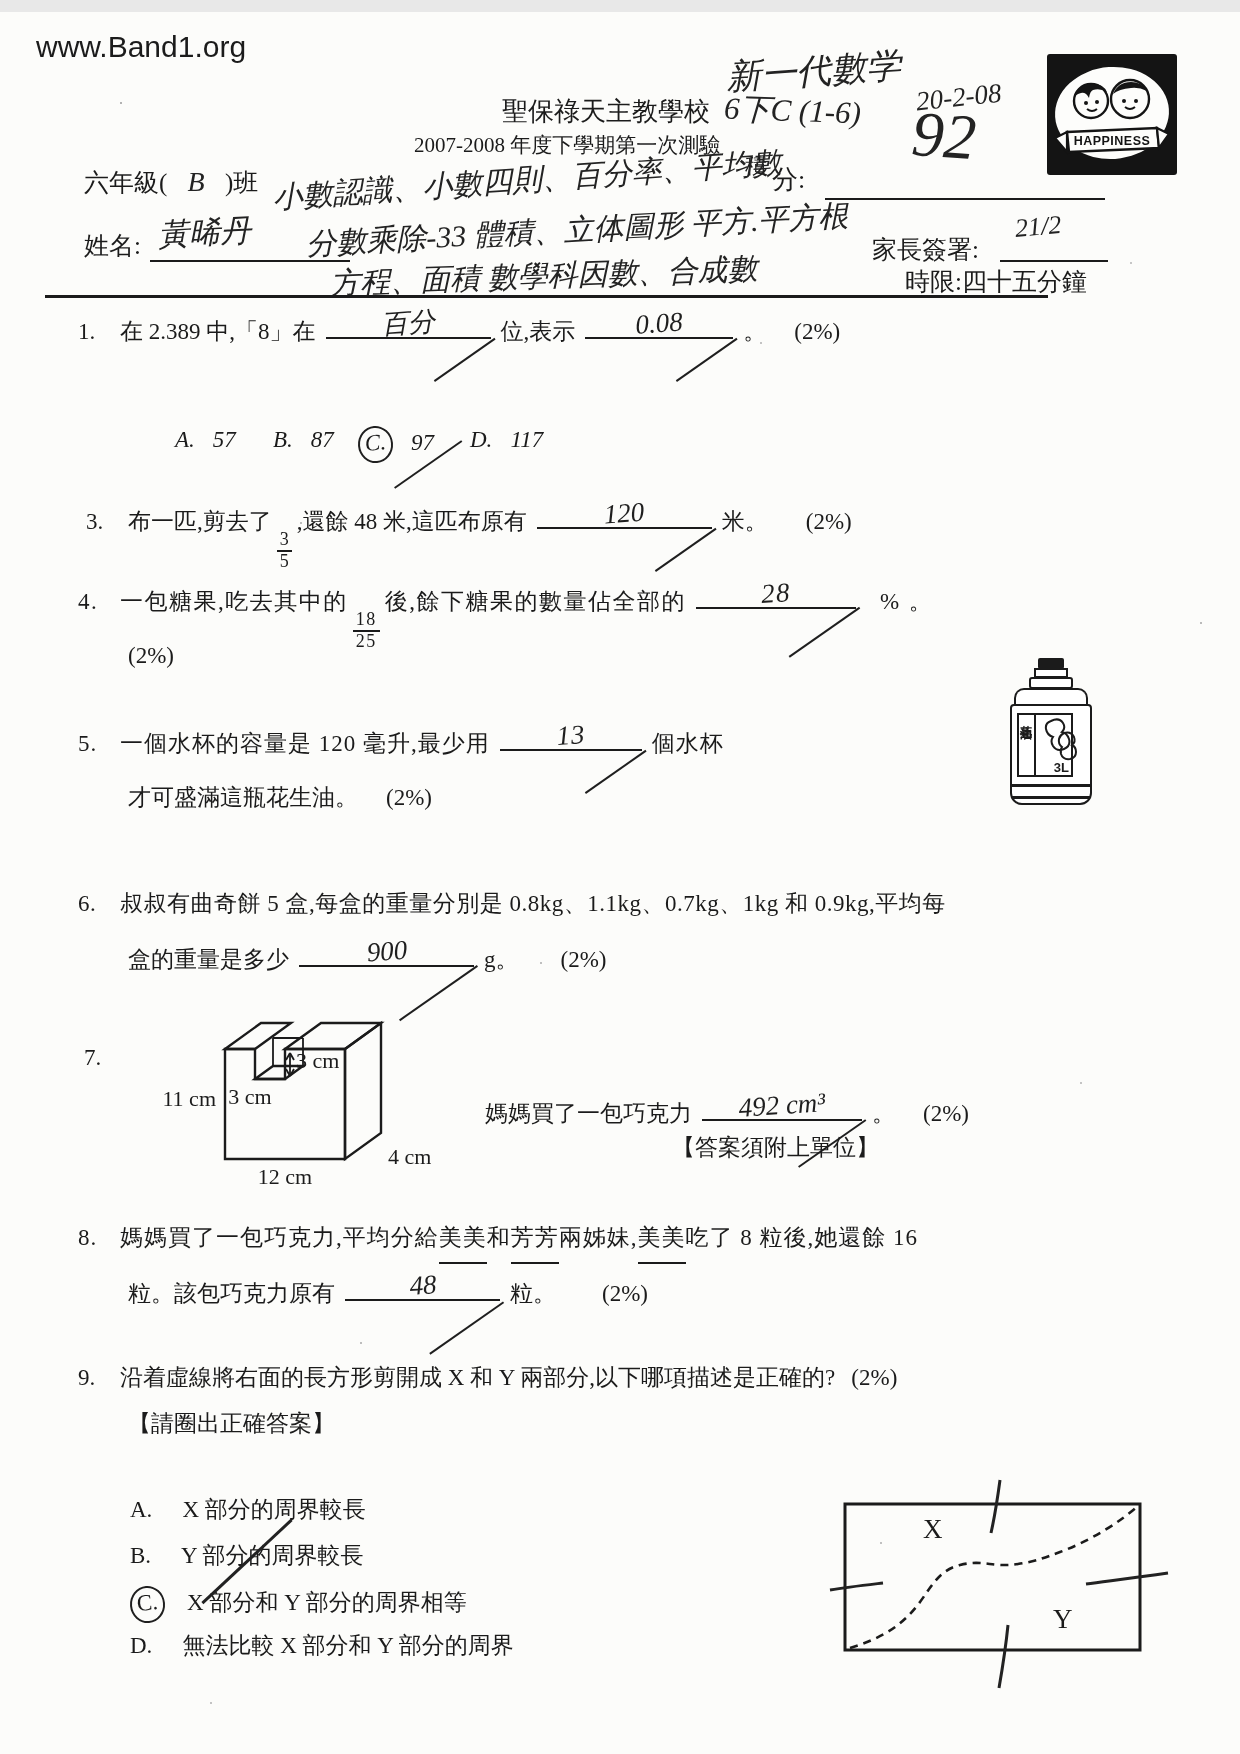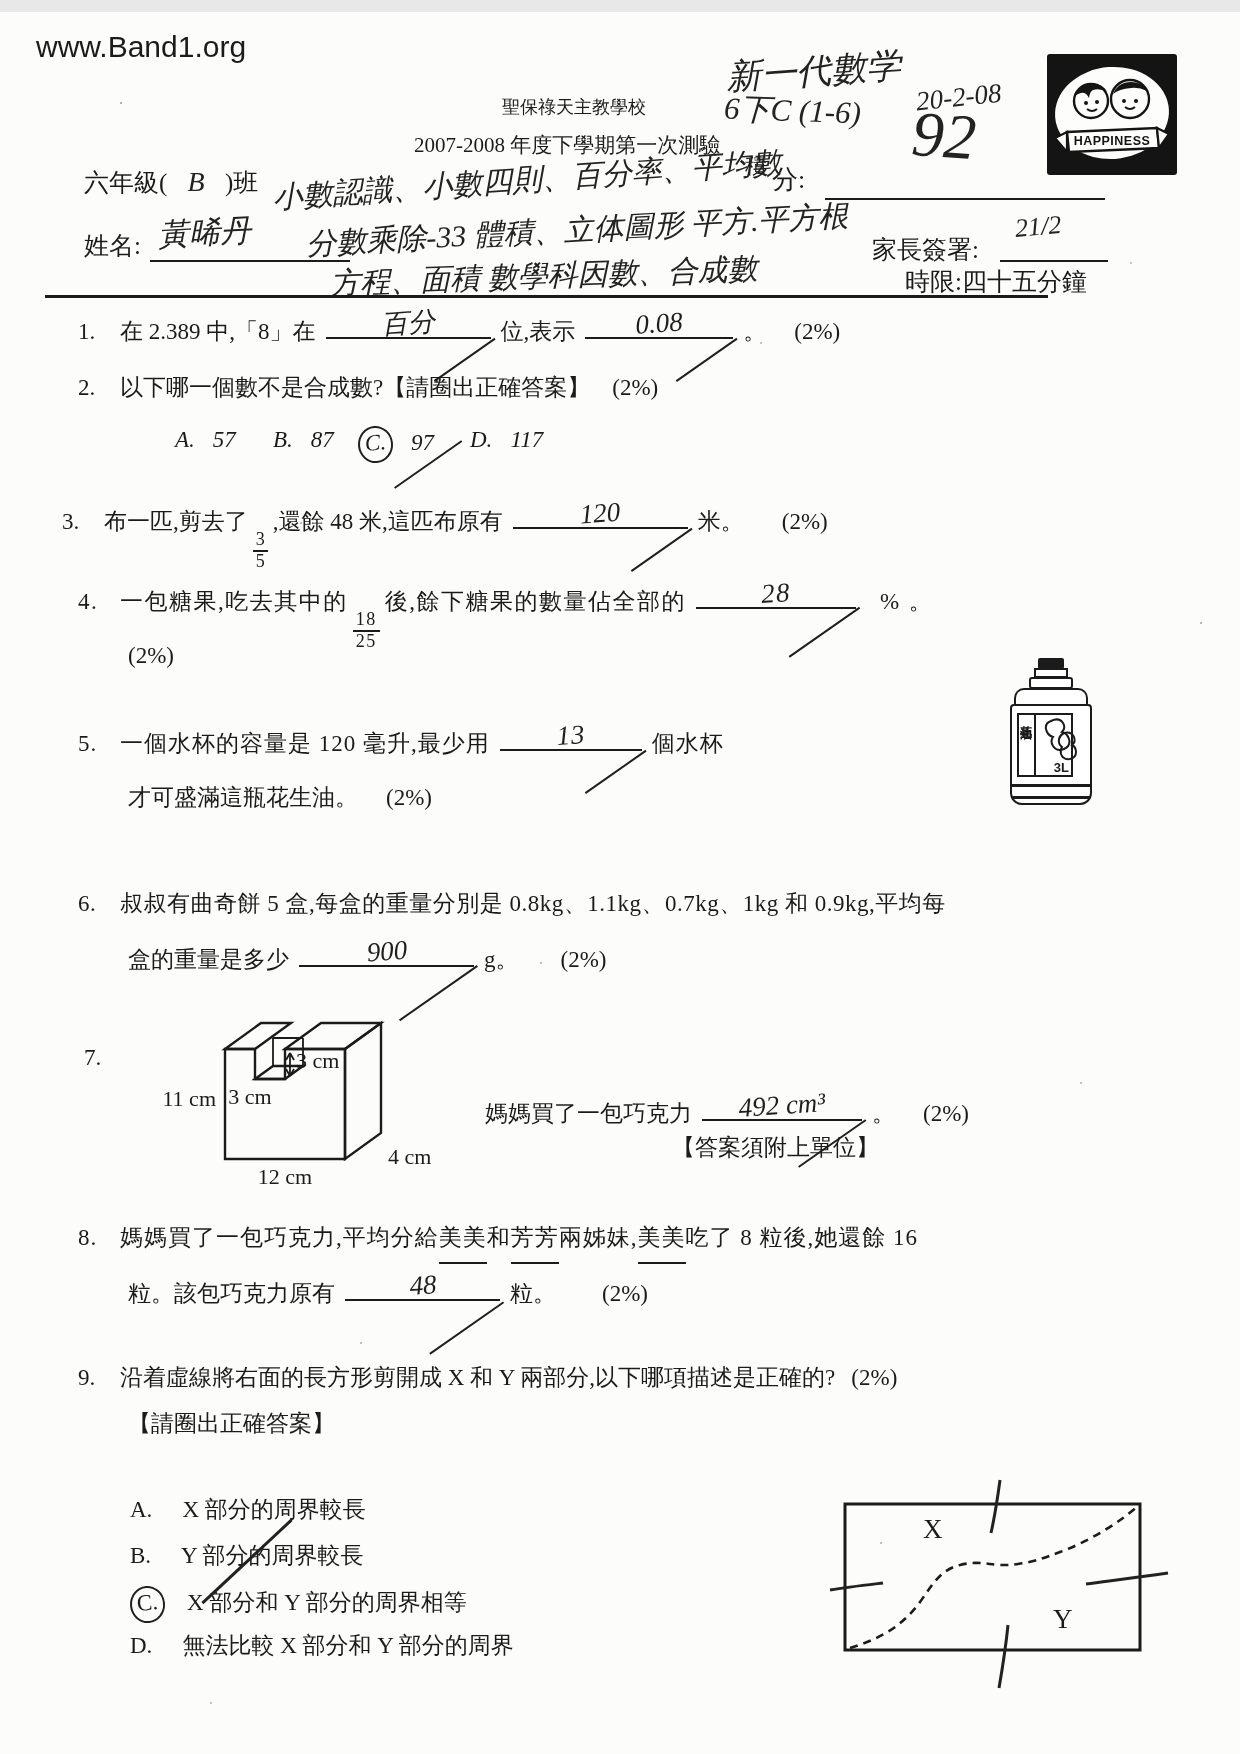--- a/index.html
+++ b/index.html
@@ -48,21 +48,21 @@
 </head>
 <body>
 
 <div class="page">
   <div class="speck" style="left:120px;top:90px;"></div>
 
   <div class="row" style="left:36px;top:16px;font-size:30px;font-family:'Liberation Sans',sans-serif;">www.Band1.org</div>
 
   <div class="hwblock" style="left:726px;top:36px;font-size:35px;transform:rotate(-4deg);">新一代數学</div>
 
-  <div class="row" style="left:502px;top:84px;font-size:18px;">聖保祿天主教學校</div>
+  <div class="row" style="left:502px;top:84px;font-size:26px;">聖保祿天主教學校</div>
   <div class="hwblock" style="left:724px;top:78px;font-size:31px;transform:rotate(2deg);">6下C (1-6)</div>
   <div class="hwblock" style="left:916px;top:70px;font-size:27px;transform:rotate(-6deg);">20-2-08</div>
 
   <div class="row" style="left:414px;top:120px;font-size:21px;">2007-2008 年度下學期第一次測驗</div>
 
   <div class="hwblock" style="left:912px;top:92px;font-size:64px;transform:rotate(4deg);line-height:1;">92</div>
 
   <div style="position:absolute;left:1047px;top:42px;">
     <svg width="130" height="121" viewBox="0 0 130 121">
       <rect x="0" y="0" width="130" height="121" rx="3" fill="#141414"></rect>
@@ -106,31 +106,28 @@
   <div class="hline" style="left:1000px;top:248px;width:108px;"></div>
 
   <div class="row" style="left:905px;top:254px;font-size:25px;">時限:四十五分鐘</div>
 
   <div class="hline" style="left:45px;top:283px;width:1003px;height:2.5px;"></div>
 
   <div class="row" style="left:78px;top:300px;">
     <span class="qnum">1.</span><span>在 2.389 中,「8」在</span><span class="blank" style="width:165px;"><span class="ans">百分</span><i class="sl"></i></span><span>位,表示</span><span class="blank" style="width:148px;"><span class="ans">0.08</span><i class="sl"></i></span><span>。</span><span class="marks">(2%)</span>
   </div>
 
-  <div class="row" style="left:78px;top:362px;">
-    <span class="qnum">2.</span><span>以下哪一個數不是合成數?【請圈出正確答案】</span><span class="marks" style="margin-left:22px;">(2%)</span>
-  </div>
   <div class="row" style="left:0;top:414px;width:1240px;">
     <span class="opt" style="left:175px;"><span>A.</span><span class="optgap"></span><span>57</span></span>
     <span class="opt" style="left:273px;"><span>B.</span><span class="optgap"></span><span>87</span></span>
     <span class="opt" style="left:366px;"><span class="circ">C.</span><span class="optgap"></span><span style="position:relative;"><span>97</span><i class="sl" style="width:82px;right:-30px;bottom:6px;"></i></span></span>
     <span class="opt" style="left:470px;"><span>D.</span><span class="optgap"></span><span>117</span></span>
   </div>
 
-  <div class="row" style="left:62px;top:490px;">
+  <div class="row" style="left:86px;top:490px;">
     <span class="qnum">3.</span><span>布一匹,剪去了</span><span class="frac">
         <span class="fn">3</span>
         <span>5</span>
       </span><span>,還餘 48 米,這匹布原有</span><span class="blank" style="width:175px;"><span class="ans">120</span><i class="sl"></i></span><span>米。</span><span class="marks" style="margin-left:38px;">(2%)</span>
   </div>
 
   <div class="row" style="left:78px;top:570px;letter-spacing:1.5px;">
     <span class="qnum">4.</span><span>一包糖果,吃去其中的</span><span class="frac">
         <span class="fn">18</span>
         <span>25</span>

